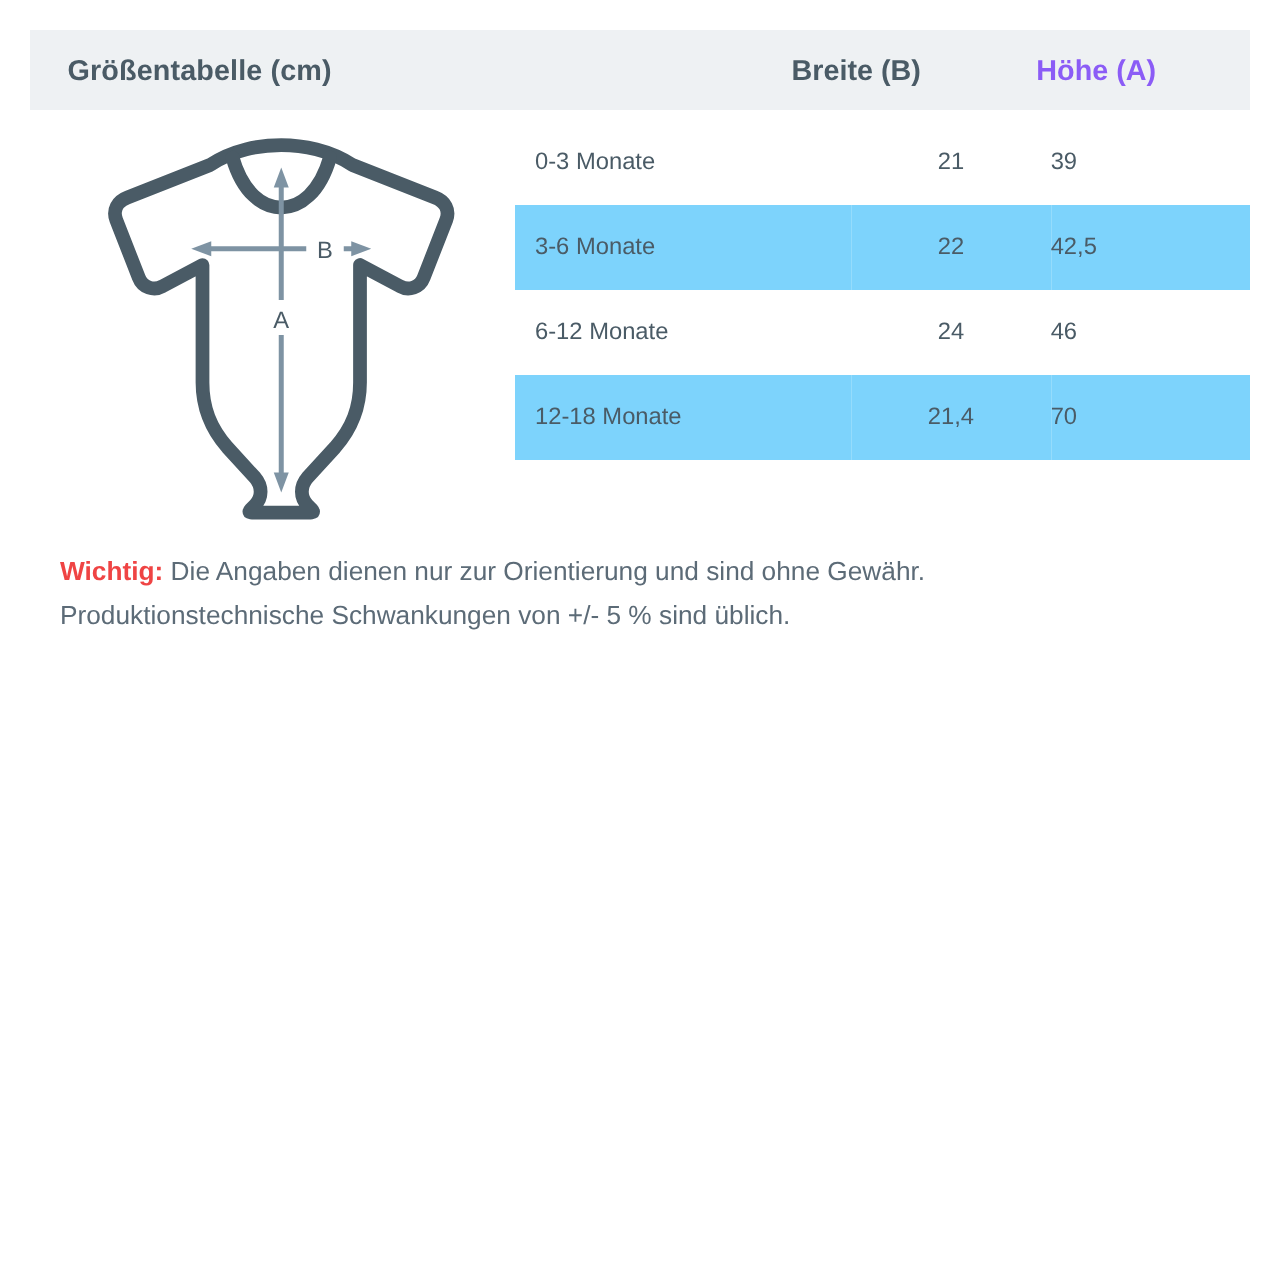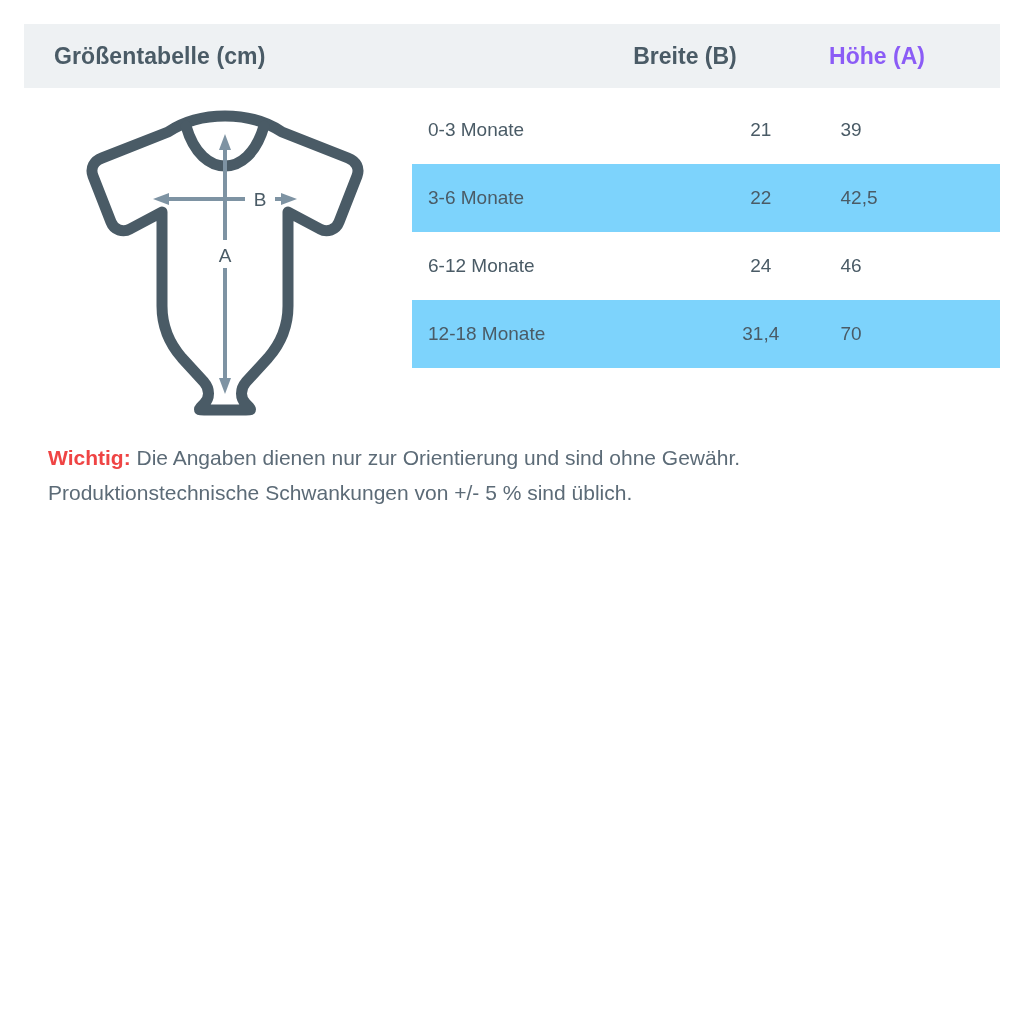--- a/index.html
+++ b/index.html
@@ -185,21 +185,21 @@
         <td class="value-b">22</td>
         <td class="value-a">42,5</td>
       </tr>
       <tr>
         <td class="label">6-12 Monate</td>
         <td class="value-b">24</td>
         <td class="value-a">46</td>
       </tr>
       <tr class="alt">
         <td class="label">12-18 Monate</td>
-        <td class="value-b">31,4</td>
+        <td class="value-b">21,4</td>
         <td class="value-a">70</td>
       </tr>
     </tbody>
   </table>
 
   <div class="footnote">
     <span><b>Wichtig:</b></span><span> Die Angaben dienen nur zur Orientierung und sind ohne Gewähr.</span><br>
     <span>Produktionstechnische Schwankungen von +/- 5 % sind üblich.</span>
   </div>
 

